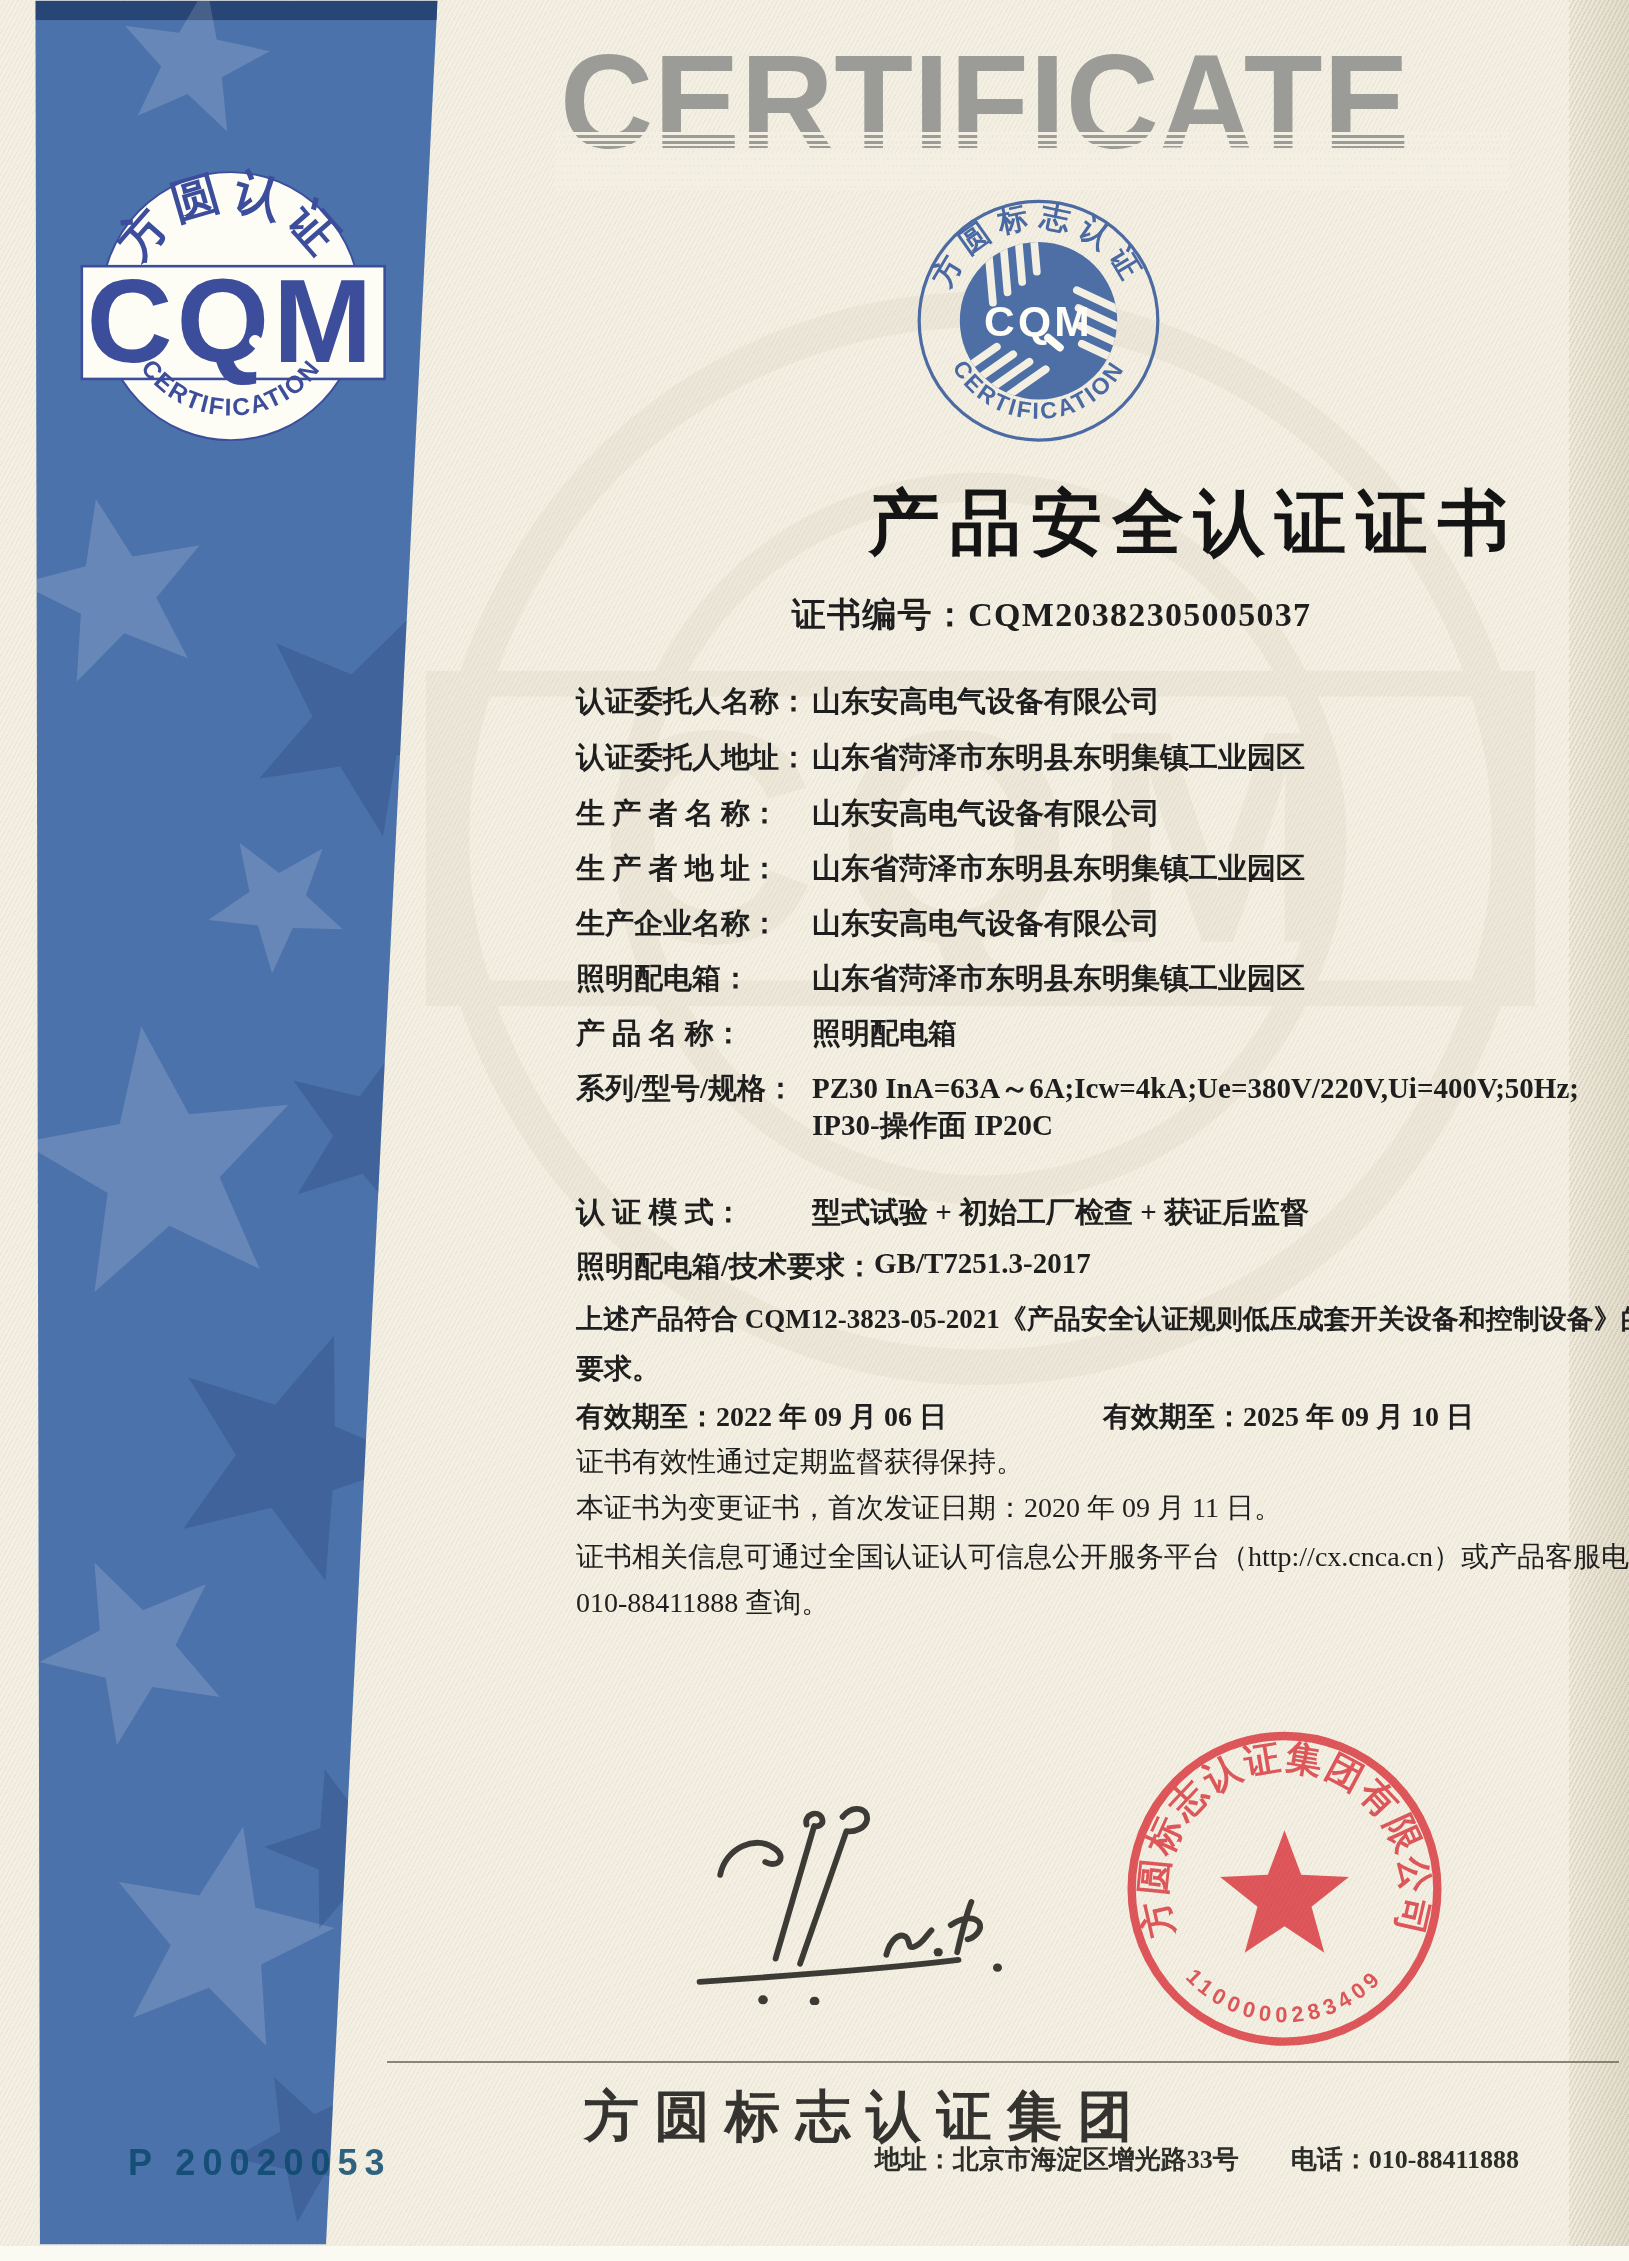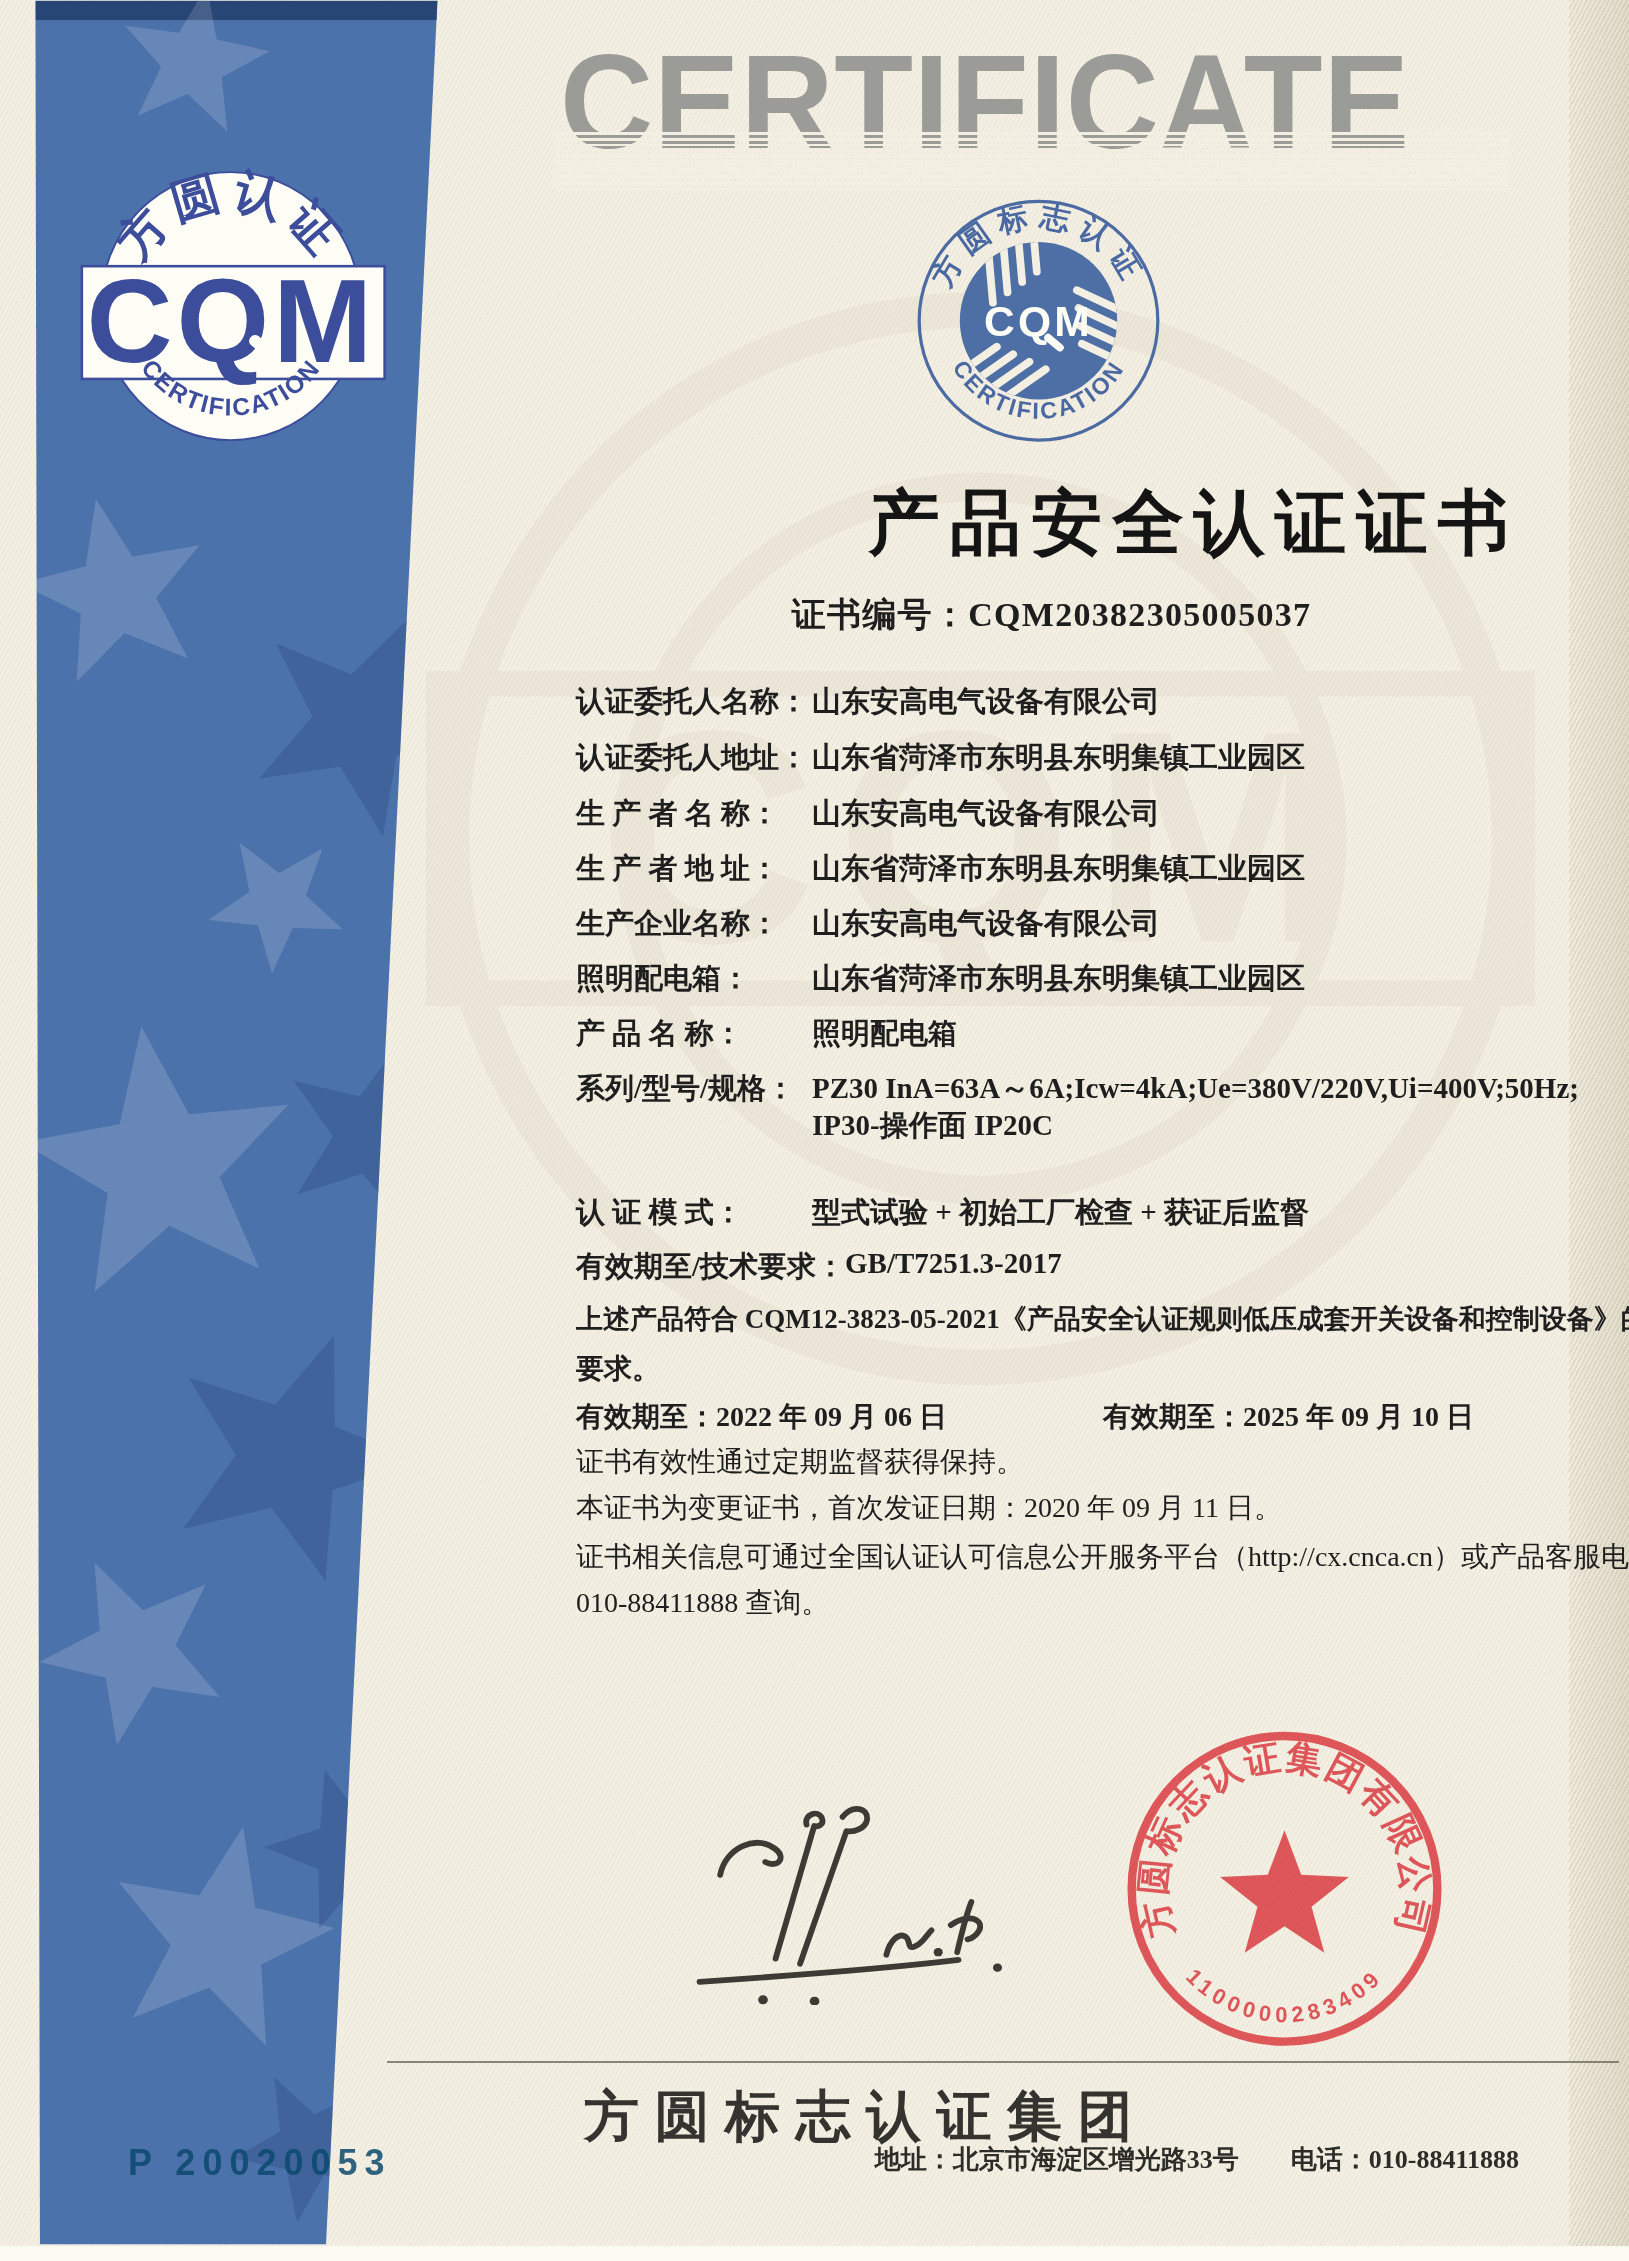--- a/index.html
+++ b/index.html
@@ -197,21 +197,21 @@
   <div class="abs row r7">
       <span class="lbl">系列/型号/规格：</span>
       <span class="val">PZ30 InA=63A～6A;Icw=4kA;Ue=380V/220V,Ui=400V;50Hz;</span>
     </div>
   <div class="abs spec2">IP30-操作面 IP20C</div>
   <div class="abs row r8">
       <span class="lbl">认 证 模 式：</span>
       <span class="val">型式试验 + 初始工厂检查 + 获证后监督</span>
     </div>
   <div class="abs row r9">
-      <span class="lbl">有效期至/技术要求：</span>
+      <span class="lbl">照明配电箱/技术要求：</span>
       <span class="val">GB/T7251.3-2017</span>
     </div>
 
   <div class="abs stmt1">上述产品符合 CQM12-3823-05-2021《产品安全认证规则低压成套开关设备和控制设备》的</div>
   <div class="abs stmt2">要求。</div>
 
   <div class="abs date-issue"><span>有效期至：</span><span>2022 年 09 月 06 日</span></div>
   <div class="abs date-expiry"><span>有效期至：</span><span>2025 年 09 月 10 日</span></div>
 
   <div class="abs note n0">证书有效性通过定期监督获得保持。</div>

